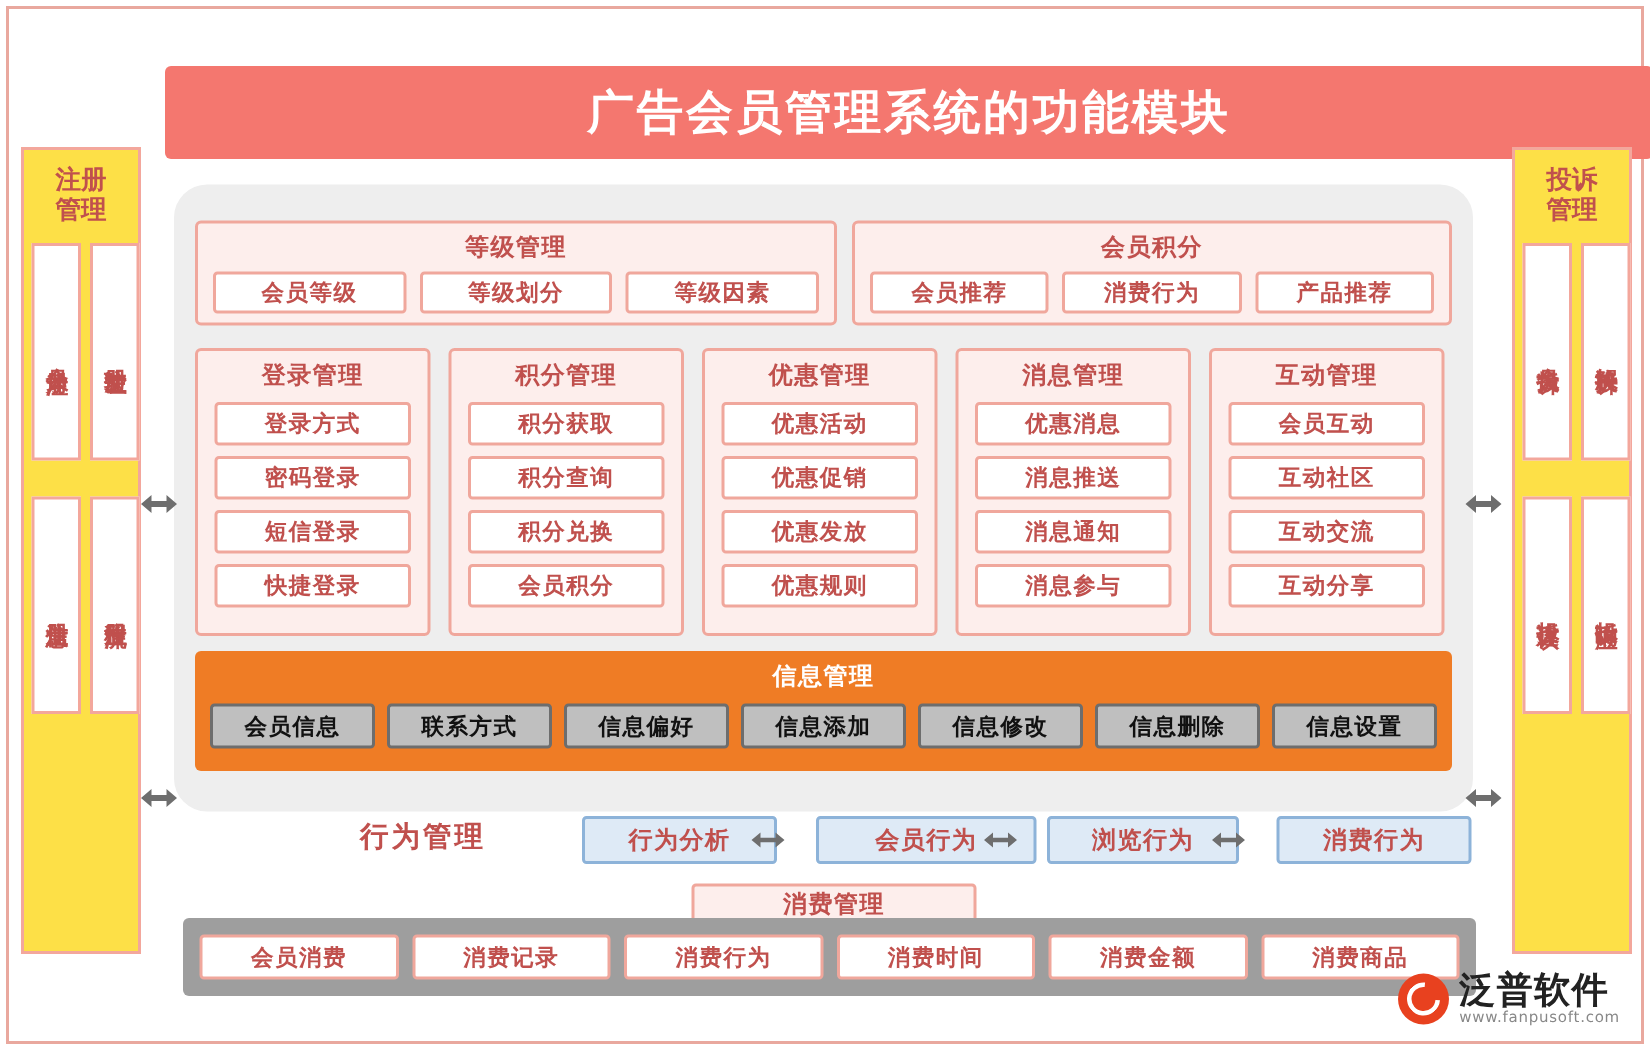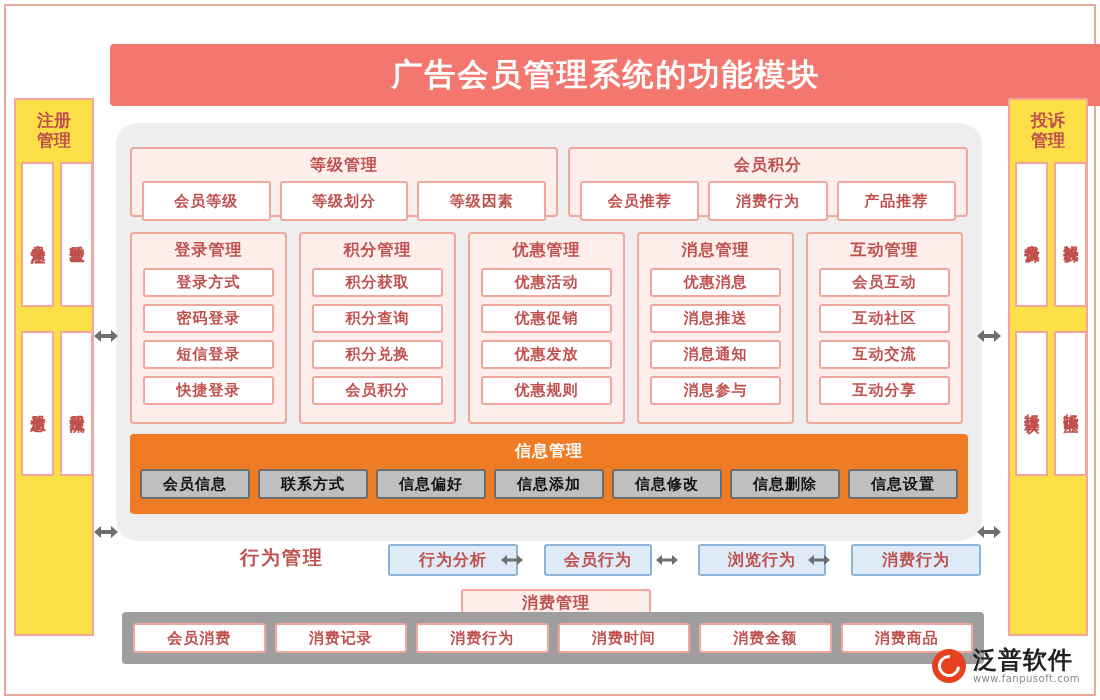--- a/index.html
+++ b/index.html
@@ -59,21 +59,21 @@
     padding-top:6px; letter-spacing:1px;
   }
   .cell {
     border:2px solid #f0a79c; background:#ffffff; border-radius:3px;
     display:flex; align-items:center; justify-content:center;
     font-size:15px; font-weight:bold; color:#c0504d; letter-spacing:1px;
   }
   
   .top-grp { height:70px; top:24px; }
   .top-grp .row { display:flex; gap:9px; padding:0 10px; margin-top:5px; }
-  .top-grp .cell { height:40px; flex:1; }
+  .top-grp .cell { height:28px; flex:1; }
   #grp-level { left:14px; width:428px; }
   #grp-recommend { left:452px; width:400px; }
   
   .col-grp { top:109px; width:157px; height:192px; }
   .col-grp .cell { height:29px; margin:7px 11px 0 11px; }
   #grp-login    { left:14px; }
   #grp-points   { left:183px; }
   #grp-discount { left:352px; }
   #grp-message  { left:521px; }
   #grp-interact { left:690px; }
@@ -94,21 +94,21 @@
     display:flex; align-items:center; justify-content:center;
     font-size:19px; font-weight:bold; color:#c0504d; letter-spacing:2px;
   }
   .behav-cell {
     position:absolute; top:538px; height:32px;
     border:2px solid #8db3d9; background:#deeaf6; border-radius:3px;
     display:flex; align-items:center; justify-content:center;
     font-size:16px; font-weight:bold; color:#c0504d; letter-spacing:1px;margin-left:20px;
   }
   #behav-0 { left:362px; width:130px; }
-  #behav-1 { left:518px; width:108px; }
+  #behav-1 { left:518px; width:147px; }
   #behav-2 { left:672px; width:128px; }
   #behav-3 { left:825px; width:130px; }
   
   #consume-title {
     position:absolute; left:455px; top:583px; width:190px; height:28px;
     border:2px solid #f0a79c; background:#fdeeec; border-radius:3px;
     display:flex; align-items:center; justify-content:center;
     font-size:16px; font-weight:bold; color:#c0504d; letter-spacing:1px;
   }
   #consume-bar {

